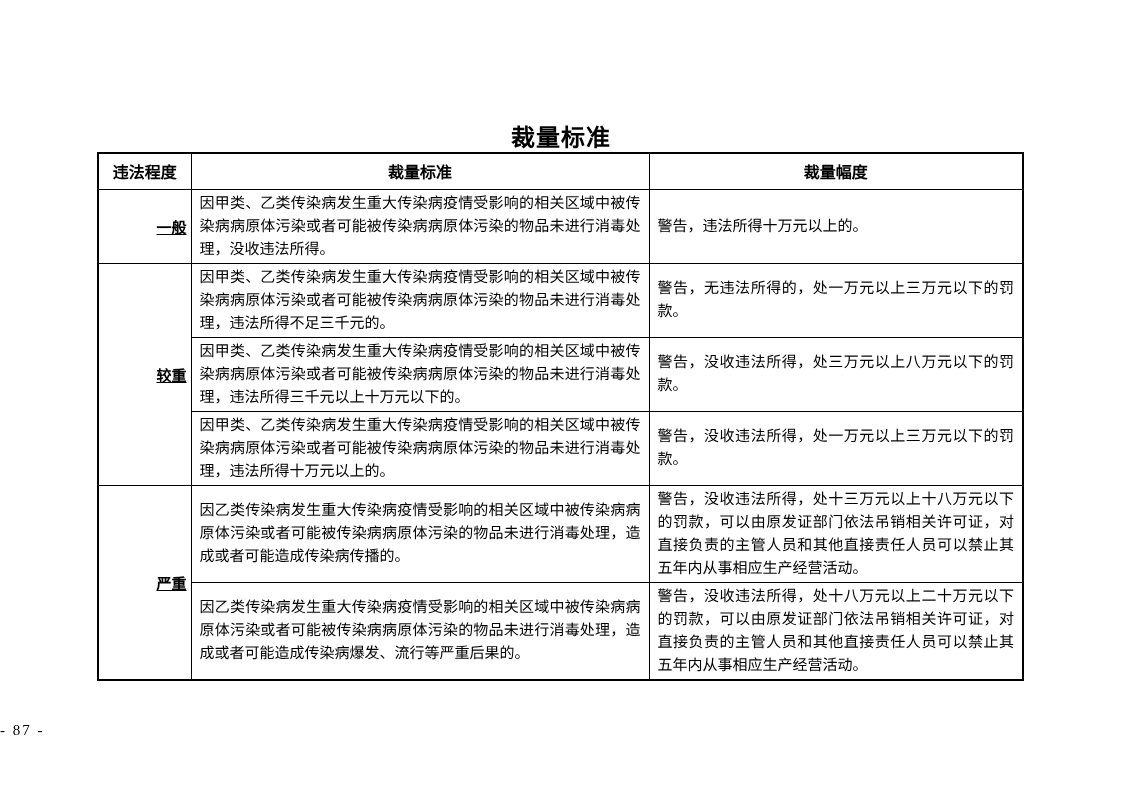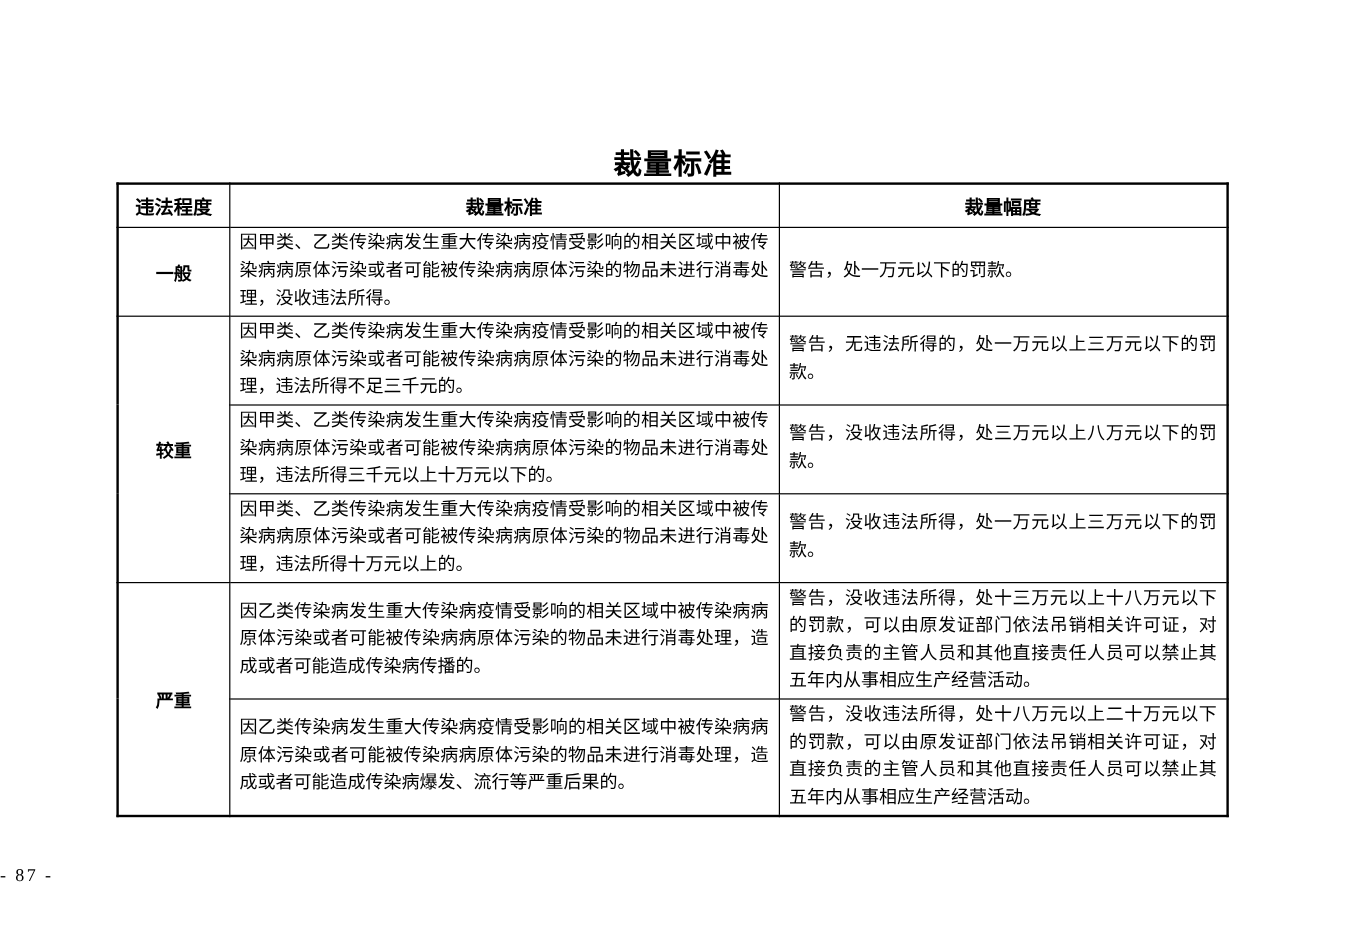--- a/index.html
+++ b/index.html
@@ -47,22 +47,23 @@
     font-family: "Liberation Sans", "DejaVu Sans", sans-serif;
     font-weight: bold;
     font-size: 16px;
     text-align: center;
     padding: 2px 4px;
   }
   td.level {
     font-family: "Liberation Sans", "DejaVu Sans", sans-serif;
     font-weight: bold;
     font-size: 15px;
-    text-align: center;
+    text-align: right;
     padding: 2px 4px;
+    text-decoration: underline;
   }
   td.text {
     font-size: 15px;
     line-height: 23px;
     text-align: justify;
     padding: 2px 8px;
   }
   tr.hdr        { height: 36px; }
   tr.r-gen      { height: 69px; }
   tr.r-mid-1    { height: 68px; }
@@ -96,21 +97,21 @@
       <tr class="hdr">
         <th>违法程度</th>
         <th>裁量标准</th>
         <th>裁量幅度</th>
       </tr>
     </thead>
     <tbody>
       <tr class="r-gen">
         <td class="level">一般</td>
         <td class="text">因甲类、乙类传染病发生重大传染病疫情受影响的相关区域中被传染病病原体污染或者可能被传染病病原体污染的物品未进行消毒处理，没收违法所得。</td>
-        <td class="text">警告，处一万元以下的罚款。</td>
+        <td class="text">警告，违法所得十万元以上的。</td>
       </tr>
 
       <tr class="r-mid-1">
         <td class="level" rowspan="3">较重</td>
         <td class="text">因甲类、乙类传染病发生重大传染病疫情受影响的相关区域中被传染病病原体污染或者可能被传染病病原体污染的物品未进行消毒处理，违法所得不足三千元的。</td>
         <td class="text">警告，无违法所得的，处一万元以上三万元以下的罚款。</td>
       </tr>
       <tr class="r-mid-2">
         <td class="text">因甲类、乙类传染病发生重大传染病疫情受影响的相关区域中被传染病病原体污染或者可能被传染病病原体污染的物品未进行消毒处理，违法所得三千元以上十万元以下的。</td>
         <td class="text">警告，没收违法所得，处三万元以上八万元以下的罚款。</td>

